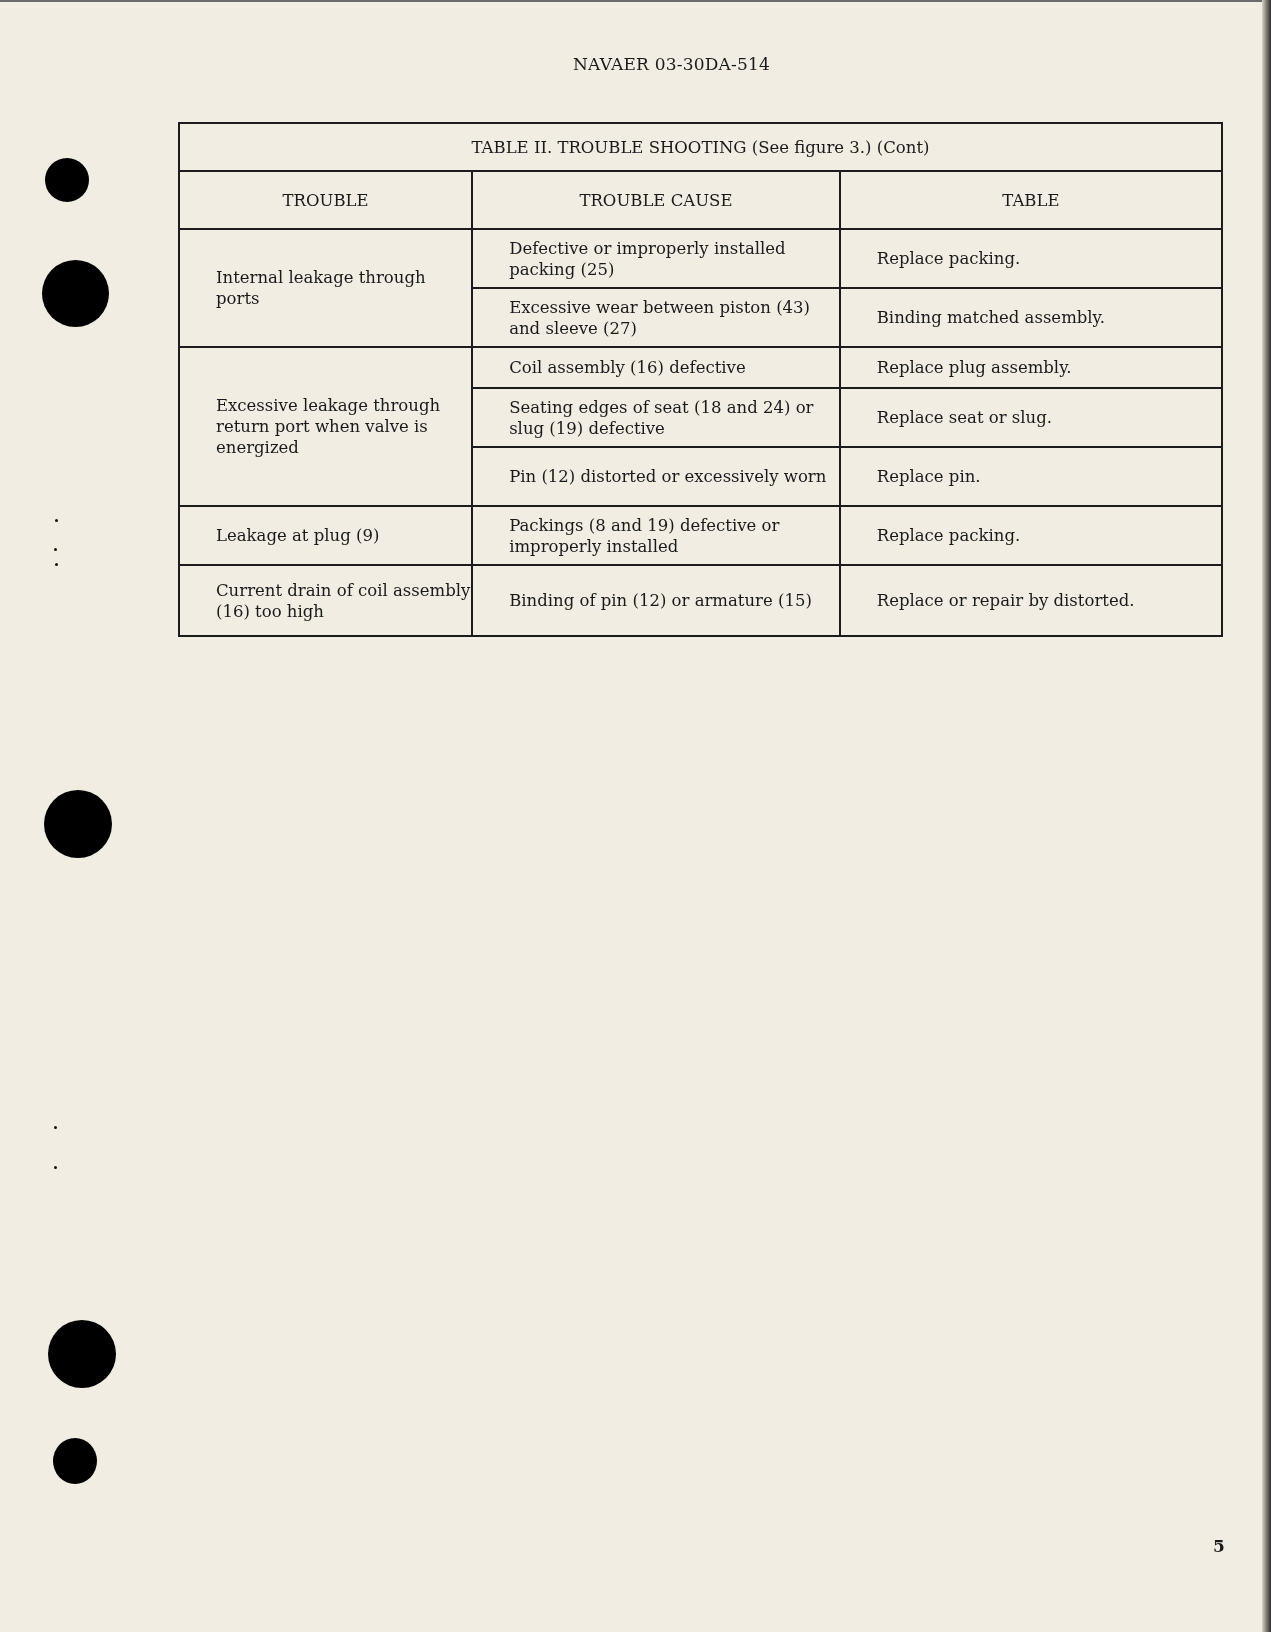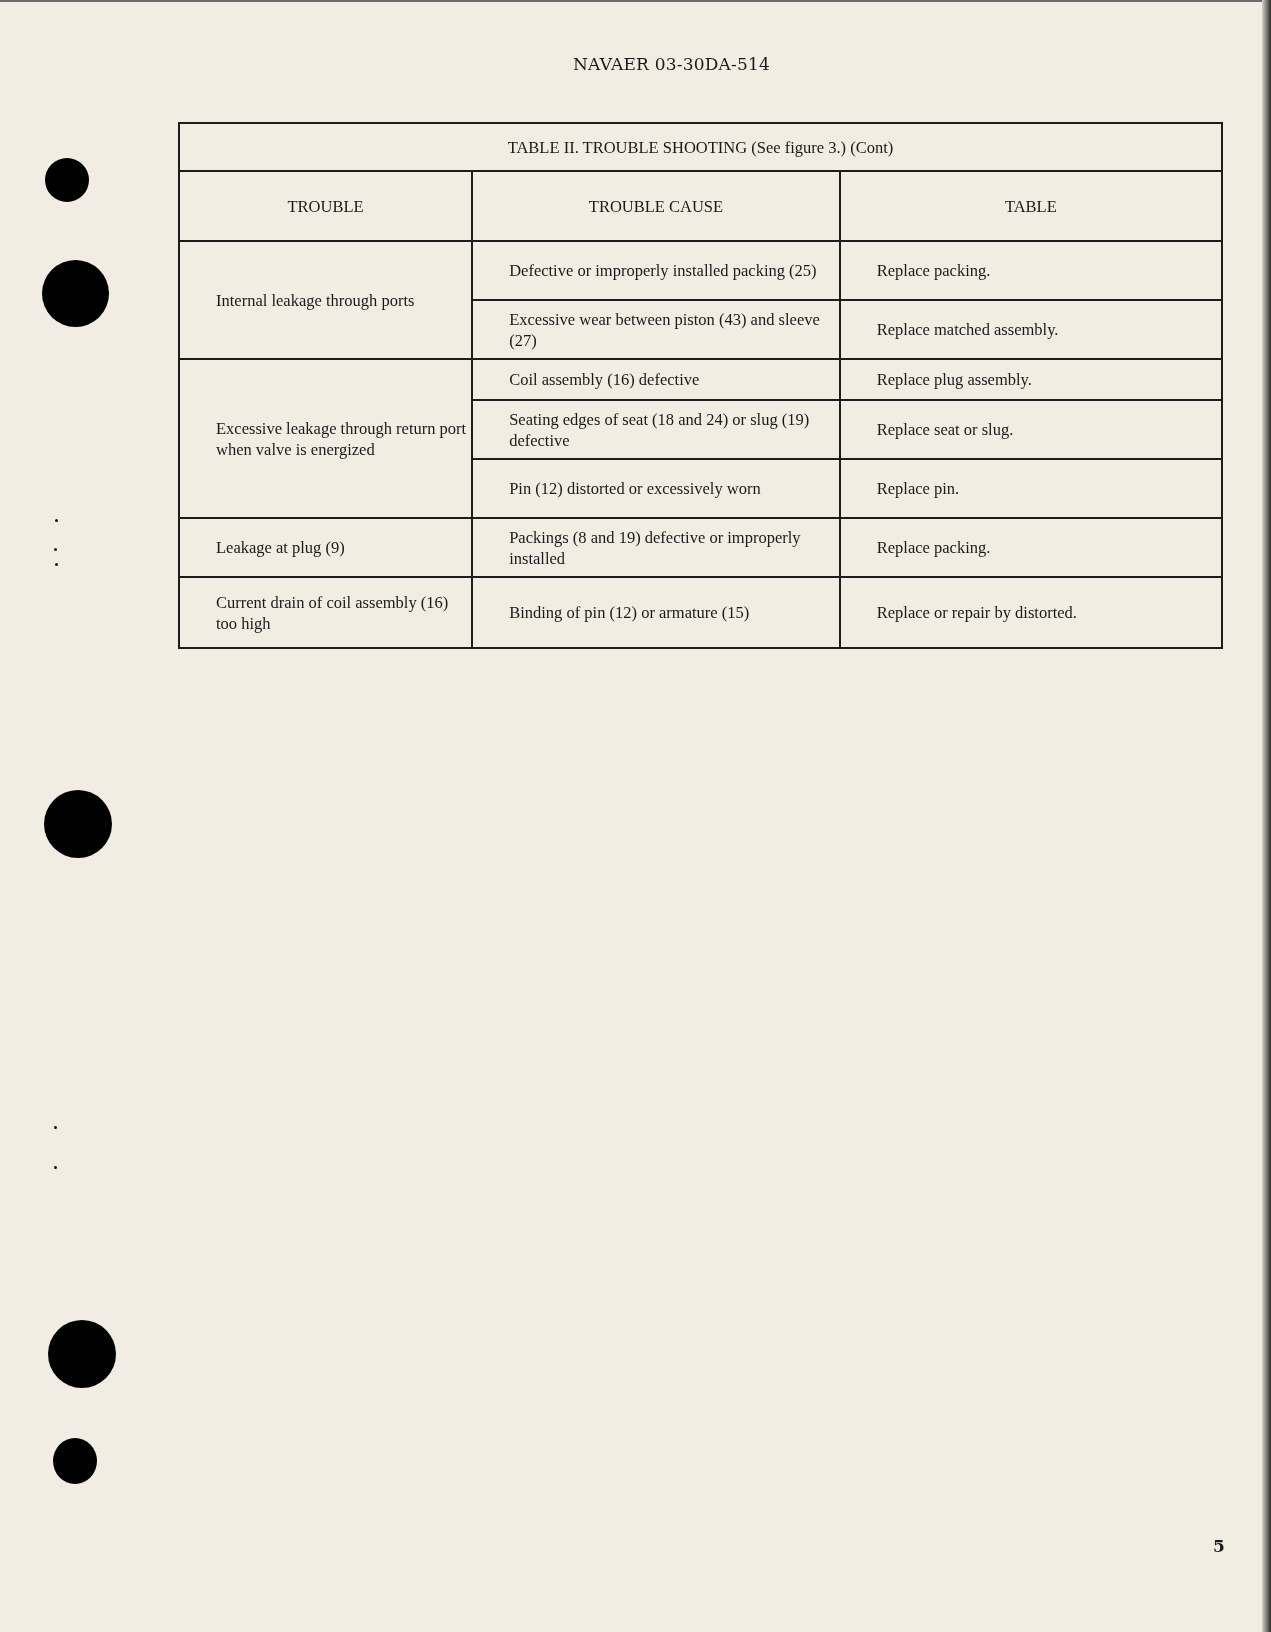--- a/index.html
+++ b/index.html
@@ -25,28 +25,28 @@
     }
     .page-number {
       position: absolute; top: 1536px; left: 1213px; font-size: 17px; font-weight: bold;
     }
     .hole { position: absolute; background: #000; border-radius: 50%; }
     .tick { position: absolute; width: 3px; height: 3px; background: #111; border-radius: 50%; }
 
     table.ts {
       position: absolute; left: 178px; top: 122px;
       width: 1045px; border-collapse: collapse;
-      font-size: 16.5px; line-height: 21px; font-family: Liberation Serif, serif;
+      font-size: 16.5px; line-height: 21px;
     }
     table.ts td, table.ts th {
       border: 2px solid #1c1c1c; padding: 0 0 0 36px; vertical-align: middle;
       font-weight: normal; text-align: left;
     }
     table.ts th.title { text-align: center; padding: 0; height: 46px; }
-    table.ts th.col { text-align: center; padding: 14px; height: 40px; }
+    table.ts th.col { text-align: center; padding: 8px; height: 40px; }
     .c1 { width: 260px; }
     .c2 { width: 326px; }
     .c3 { width: 339px; }
     tr.h58 td { height: 57px; }
     tr.h40 td { height: 39px; }
     tr.h70 td { height: 69px; }
     td.cause { padding-left: 46px; }
     td.remedy { padding-left: 56px; }
   </style>
 </head>
@@ -84,21 +84,21 @@
     <th class="col">TABLE</th>
   </tr>
 
   <tr class="h58">
     <td rowspan="2">Internal leakage through ports</td>
     <td class="cause">Defective or improperly installed packing (25)</td>
     <td class="remedy">Replace packing.</td>
   </tr>
   <tr class="h58">
     <td class="cause">Excessive wear between piston (43) and sleeve (27)</td>
-    <td class="remedy">Replace matched assembly.</td>
+    <td class="remedy">Binding matched assembly.</td>
   </tr>
 
   <tr class="h40">
     <td rowspan="3">Excessive leakage through return port when valve is energized</td>
     <td class="cause">Coil assembly (16) defective</td>
     <td class="remedy">Replace plug assembly.</td>
   </tr>
   <tr class="h58">
     <td class="cause">Seating edges of seat (18 and 24) or slug (19) defective</td>
     <td class="remedy">Replace seat or slug.</td>

